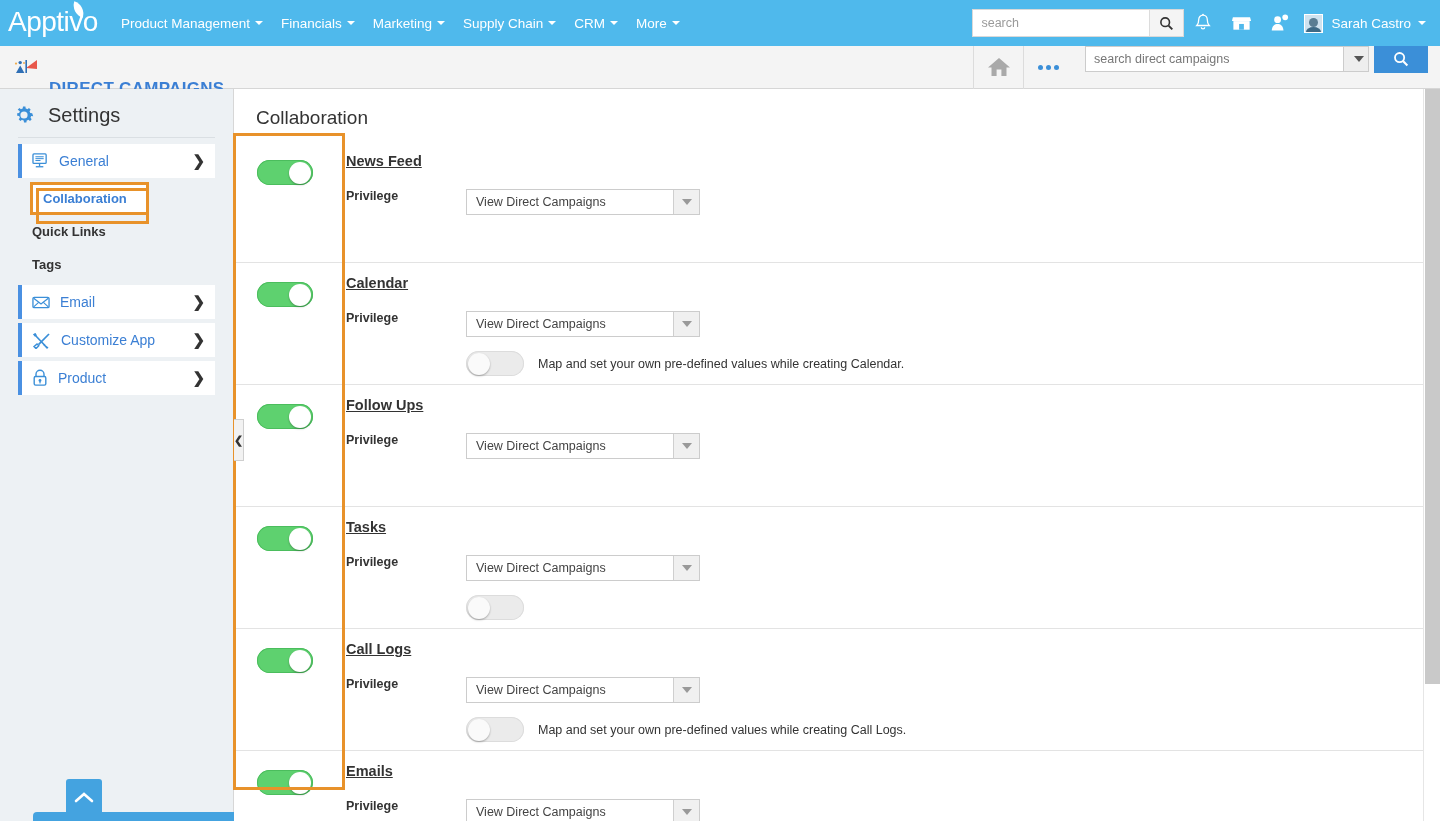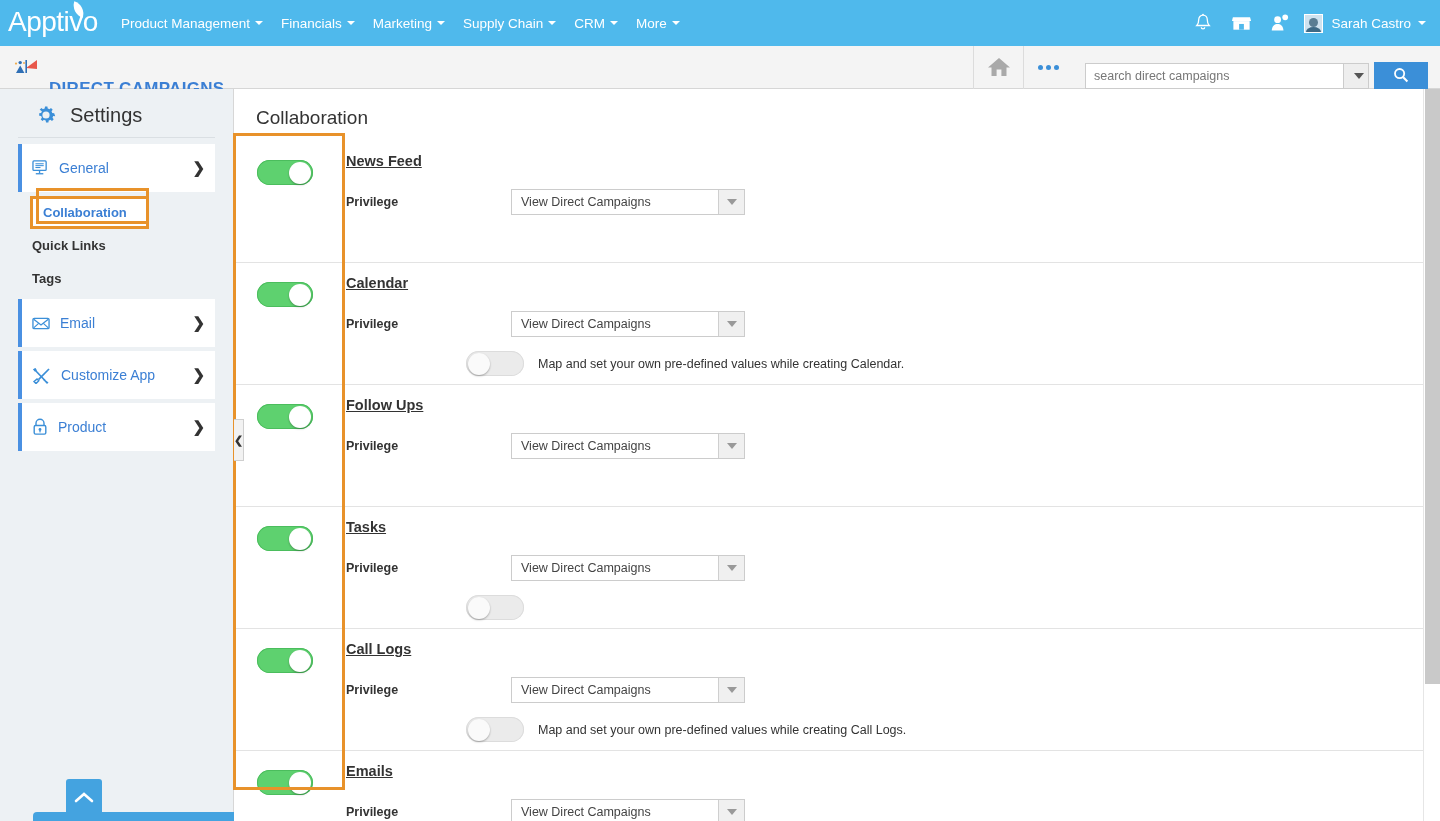--- a/index.html
+++ b/index.html
@@ -147,21 +147,21 @@
     width: 50px;
     border-left: 1px solid #dcdcdc;
     cursor: pointer;
   }
   .dots { display: flex; gap: 3px; }
   .dots i {
     width: 5px; height: 5px; border-radius: 50%;
     background: #3b8fd8; display: block;
   }
   .appsearch {
-    display: flex; align-items: flex-end;
+    display: flex; align-items: flex-start;
     margin-left: 12px; margin-right: 12px;
   }
   .appsearch input {
     width: 258px; height: 26px;
     border: 1px solid #cccccc;
     border-right: 0;
     padding: 0 8px;
     font-size: 12.5px; color: #555;
     outline: none;
     font-family: "Liberation Sans", sans-serif;
@@ -193,33 +193,33 @@
   
   .sidebar {
     width: 234px; height: 732px;
     background: #edf1f4;
     border-right: 1px solid #d7d7d7;
     position: relative;
     flex: none;
   }
   .settings-head {
     display: flex; align-items: center;
-    padding: 14px 0 10px 34px;
+    padding: 14px 0 10px 12px;
   }
   .settings-title {
     font-size: 20px; color: #333;
     margin-left: 12px;
   }
   .side-divider {
     height: 1px; background: #dadfe3;
     margin: 0 18px 6px 18px;
   }
   .side-group {
     display: flex; align-items: center;
-    height: 48px; margin: 4px 18px 4px 18px;
+    height: 34px; margin: 4px 18px 4px 18px;
     background: #ffffff;
     border-left: 4px solid #4a90e2;
     padding-left: 10px;
     cursor: pointer;
     position: relative;
   }
   .side-group-label {
     color: #3b7fd4; font-size: 14px;
     margin-left: 10px; font-weight: normal;
   }
@@ -286,21 +286,21 @@
   .section:last-child { border-bottom: 0; }
   .sec-toggle-col {
     width: 112px; flex: none;
     padding-left: 23px; padding-top: 7px;
   }
   .sec-body { flex: 1; padding-right: 24px; }
   .sec-title {
     font-size: 14.5px; font-weight: bold;
     color: #333; margin: 0 0 20px 0; text-decoration: underline;
   }
-  .priv-row { display: flex; align-items: center; gap: 45px; }
+  .priv-row { display: flex; align-items: flex-start; }
   .priv-label {
     width: 120px; flex: none;
     font-size: 12.5px; font-weight: bold; color: #333;
   }
   .select-box {
     width: 234px; height: 26px;
     display: flex;
     border: 1px solid #cccccc;
     background: #ffffff;
   }
@@ -421,20 +421,29 @@
         <span>CRM</span>
         <span class="caret-down"></span>
       </div>
       <div class="nav-item">
         <span>More</span>
         <span class="caret-down"></span>
       </div>
     </div>
 
   <div class="nav-right">
+    <div class="globalsearch">
+      <input type="text" placeholder="search" style="">
+      <div class="gs-btn">
+        <svg width="15" height="15" viewBox="0 0 16 16">
+          <circle cx="6.6" cy="6.6" r="4.6" fill="none" stroke="#333" stroke-width="1.7"></circle>
+          <line x1="10.2" y1="10.2" x2="14.2" y2="14.2" stroke="#333" stroke-width="2"></line>
+        </svg>
+      </div>
+    </div>
 
     <div class="icon-btn">
       <svg width="18" height="20" viewBox="0 0 18 20">
         <path d="M9 2.2c-2.6 0-4.3 2-4.3 4.5 0 3.6-1.2 5.1-1.9 5.8h12.4c-.7-.7-1.9-2.2-1.9-5.8 0-2.5-1.7-4.5-4.3-4.5z" fill="none" stroke="#fff" stroke-width="1.3"></path>
         <path d="M7.3 14.2c0 1 .8 1.7 1.7 1.7s1.7-.7 1.7-1.7" fill="none" stroke="#fff" stroke-width="1.3"></path>
         <circle cx="9" cy="1.6" r="0.9" fill="#fff"></circle>
       </svg>
     </div>
 
     <div class="icon-btn">

